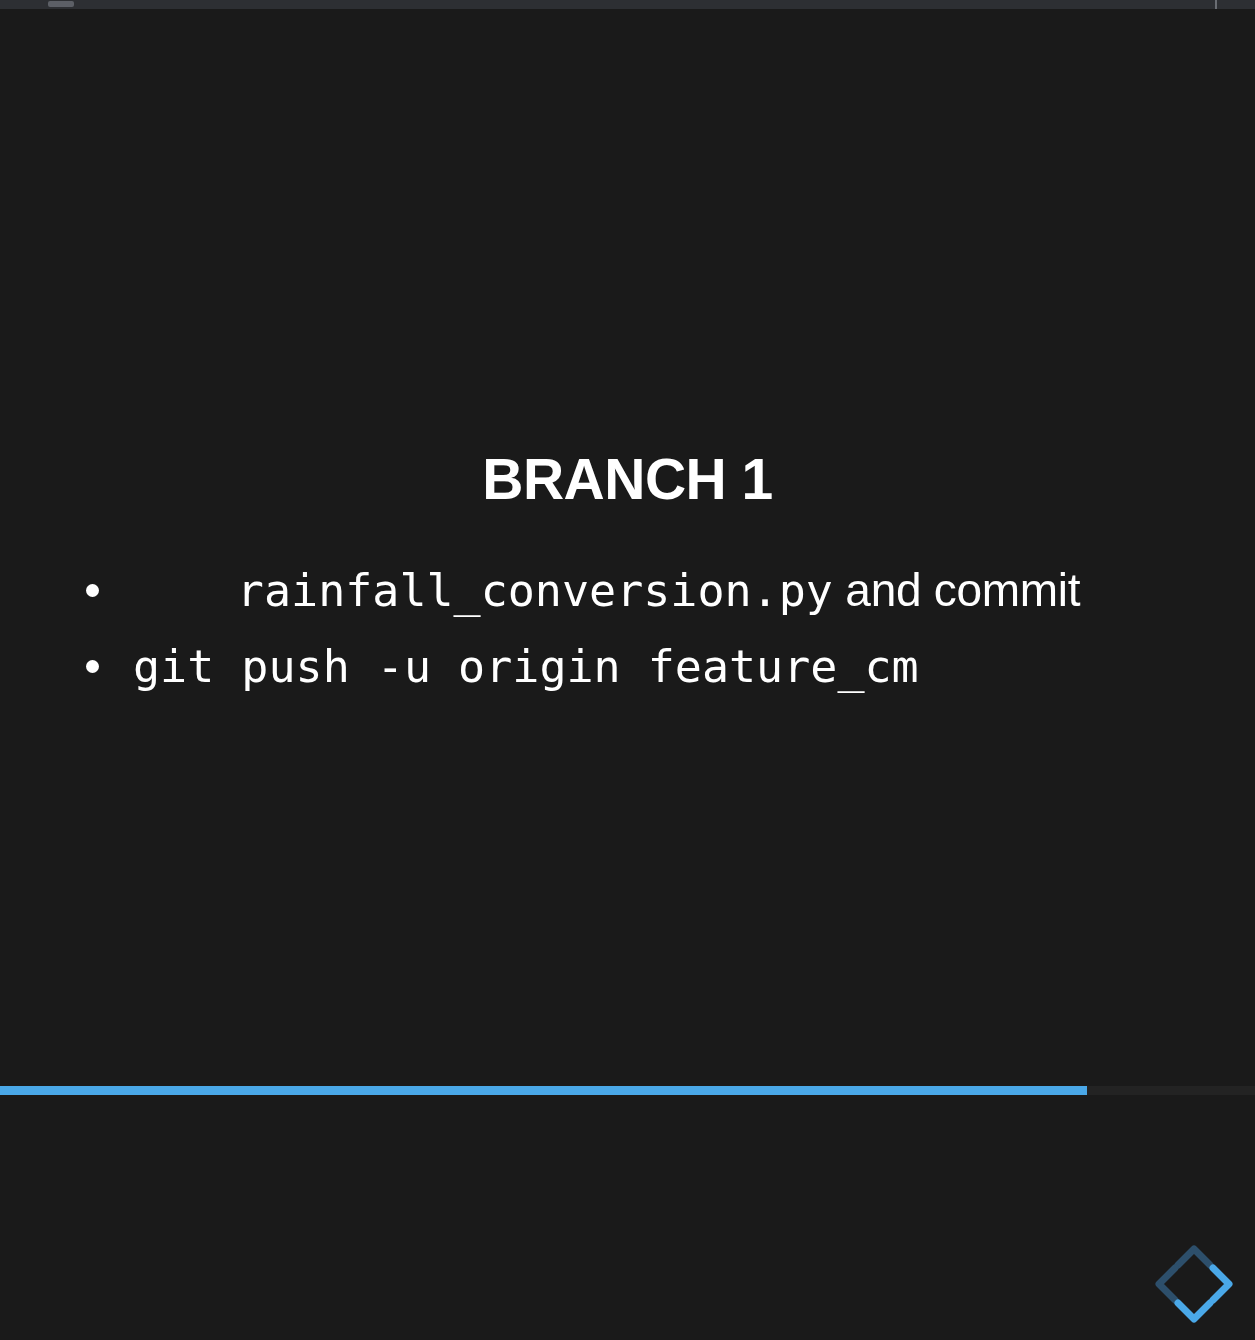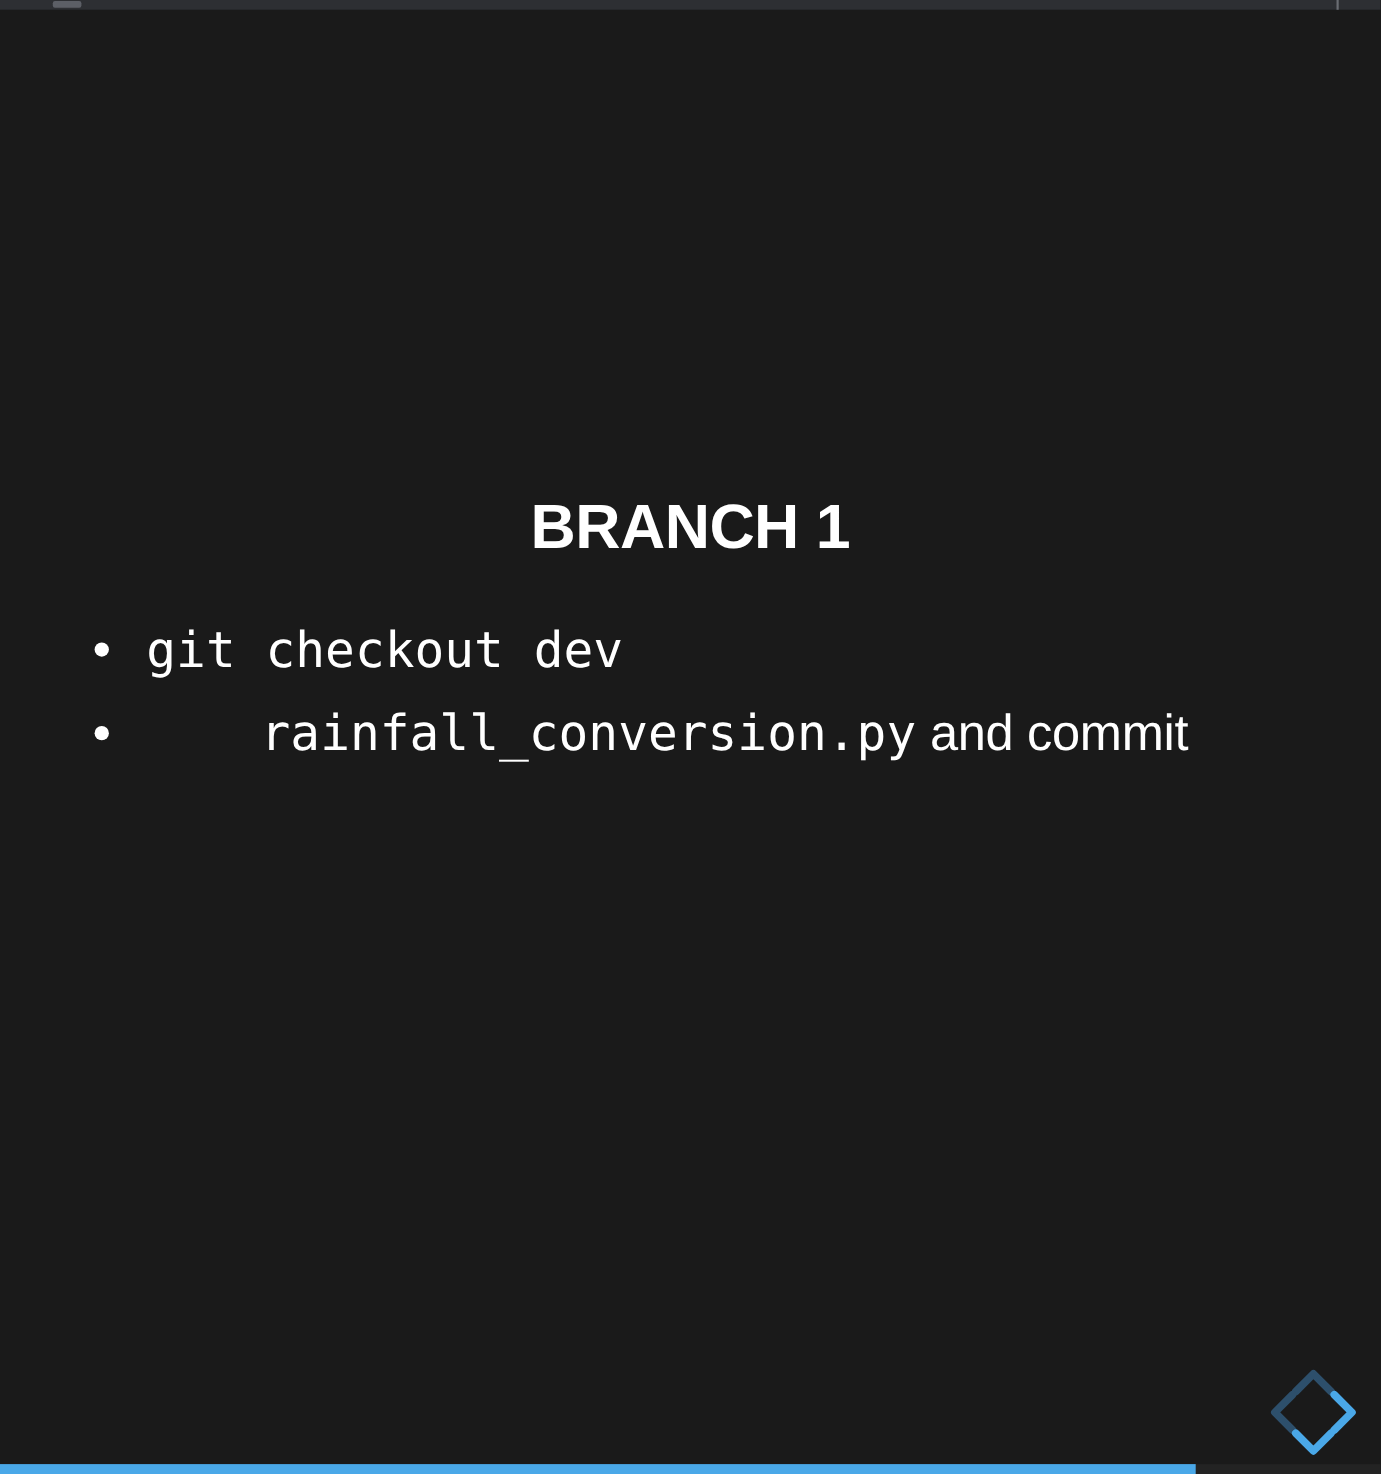--- a/index.html
+++ b/index.html
@@ -11,21 +11,21 @@
     width: 1255px;
     height: 1340px;
     overflow: hidden;
     font-family: "Liberation Sans", sans-serif;
     -webkit-font-smoothing: antialiased;
   }
 
   .slide-viewport {
     position: relative;
     width: 1255px;
-    height: 1340px;
+    height: 1095px;
     background: #1a1a1a;
   }
 
   
   .top-chrome {
     position: absolute;
     top: 0; left: 0;
     width: 1255px;
     height: 9px;
     background: #2d2f33;
@@ -155,31 +155,31 @@
     <div class="top-chrome-pill"></div>
     <div class="top-chrome-divider"></div>
   </div>
 
   <div class="slide-body">
 
     <div class="slide-title">BRANCH 1</div>
 
     <ul class="bullet-list">
 
-      <li class="bullet-item">
-        <span class="bullet-dot"></span>
-        <span class="bullet-text"><span class="mono">git checkout dev</span></span>
-      </li>
 
 
       <li class="bullet-item">
         <span class="bullet-dot"></span>
         <span class="bullet-text wrap-line"><span class="mono">rainfall_conversion.py</span><span class="prose"> and commit</span></span>
       </li>
 
+      <li class="bullet-item">
+        <span class="bullet-dot"></span>
+        <span class="bullet-text"><span class="mono">git push -u origin feature_cm</span></span>
+      </li>
 
     </ul>
 
     <div class="nav-diamond">
       <svg width="104" height="104" viewBox="0 0 104 104" fill="none">
         <g>
           <polyline points="36,33 52,17 68,33" stroke="#2d4f6b" stroke-width="7" stroke-linecap="round" stroke-linejoin="round" fill="none"></polyline>
         </g>
         <g>
           <polyline points="33,36 17,52 33,68" stroke="#2d4f6b" stroke-width="7" stroke-linecap="round" stroke-linejoin="round" fill="none"></polyline>

